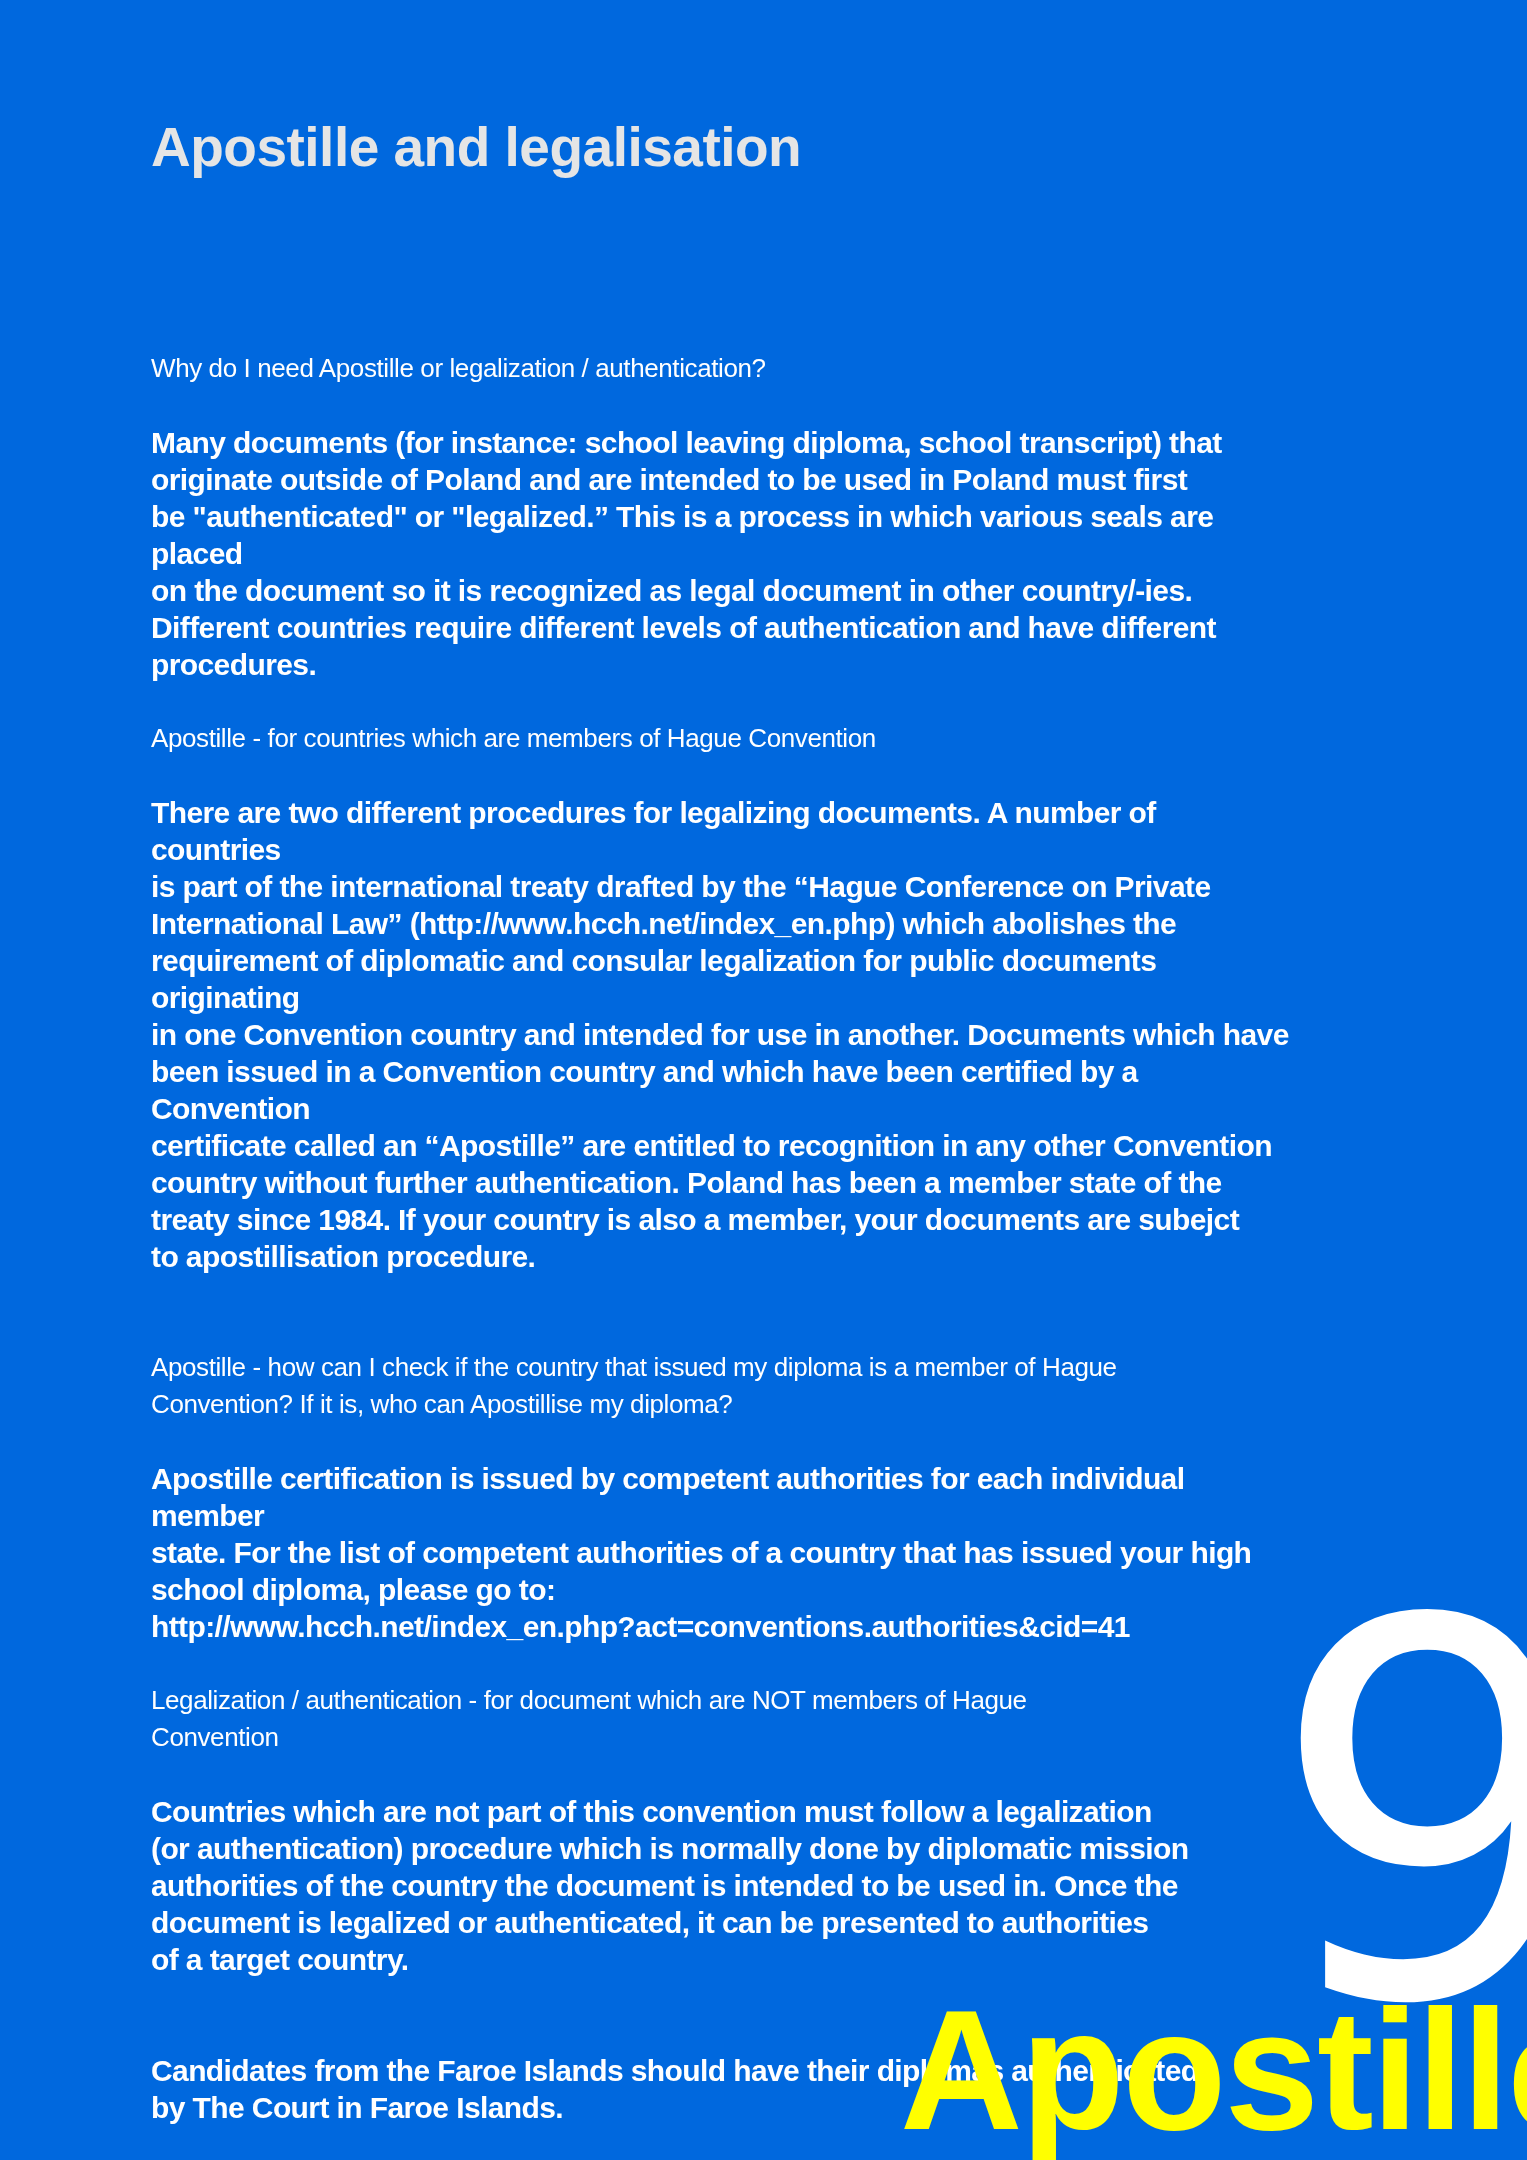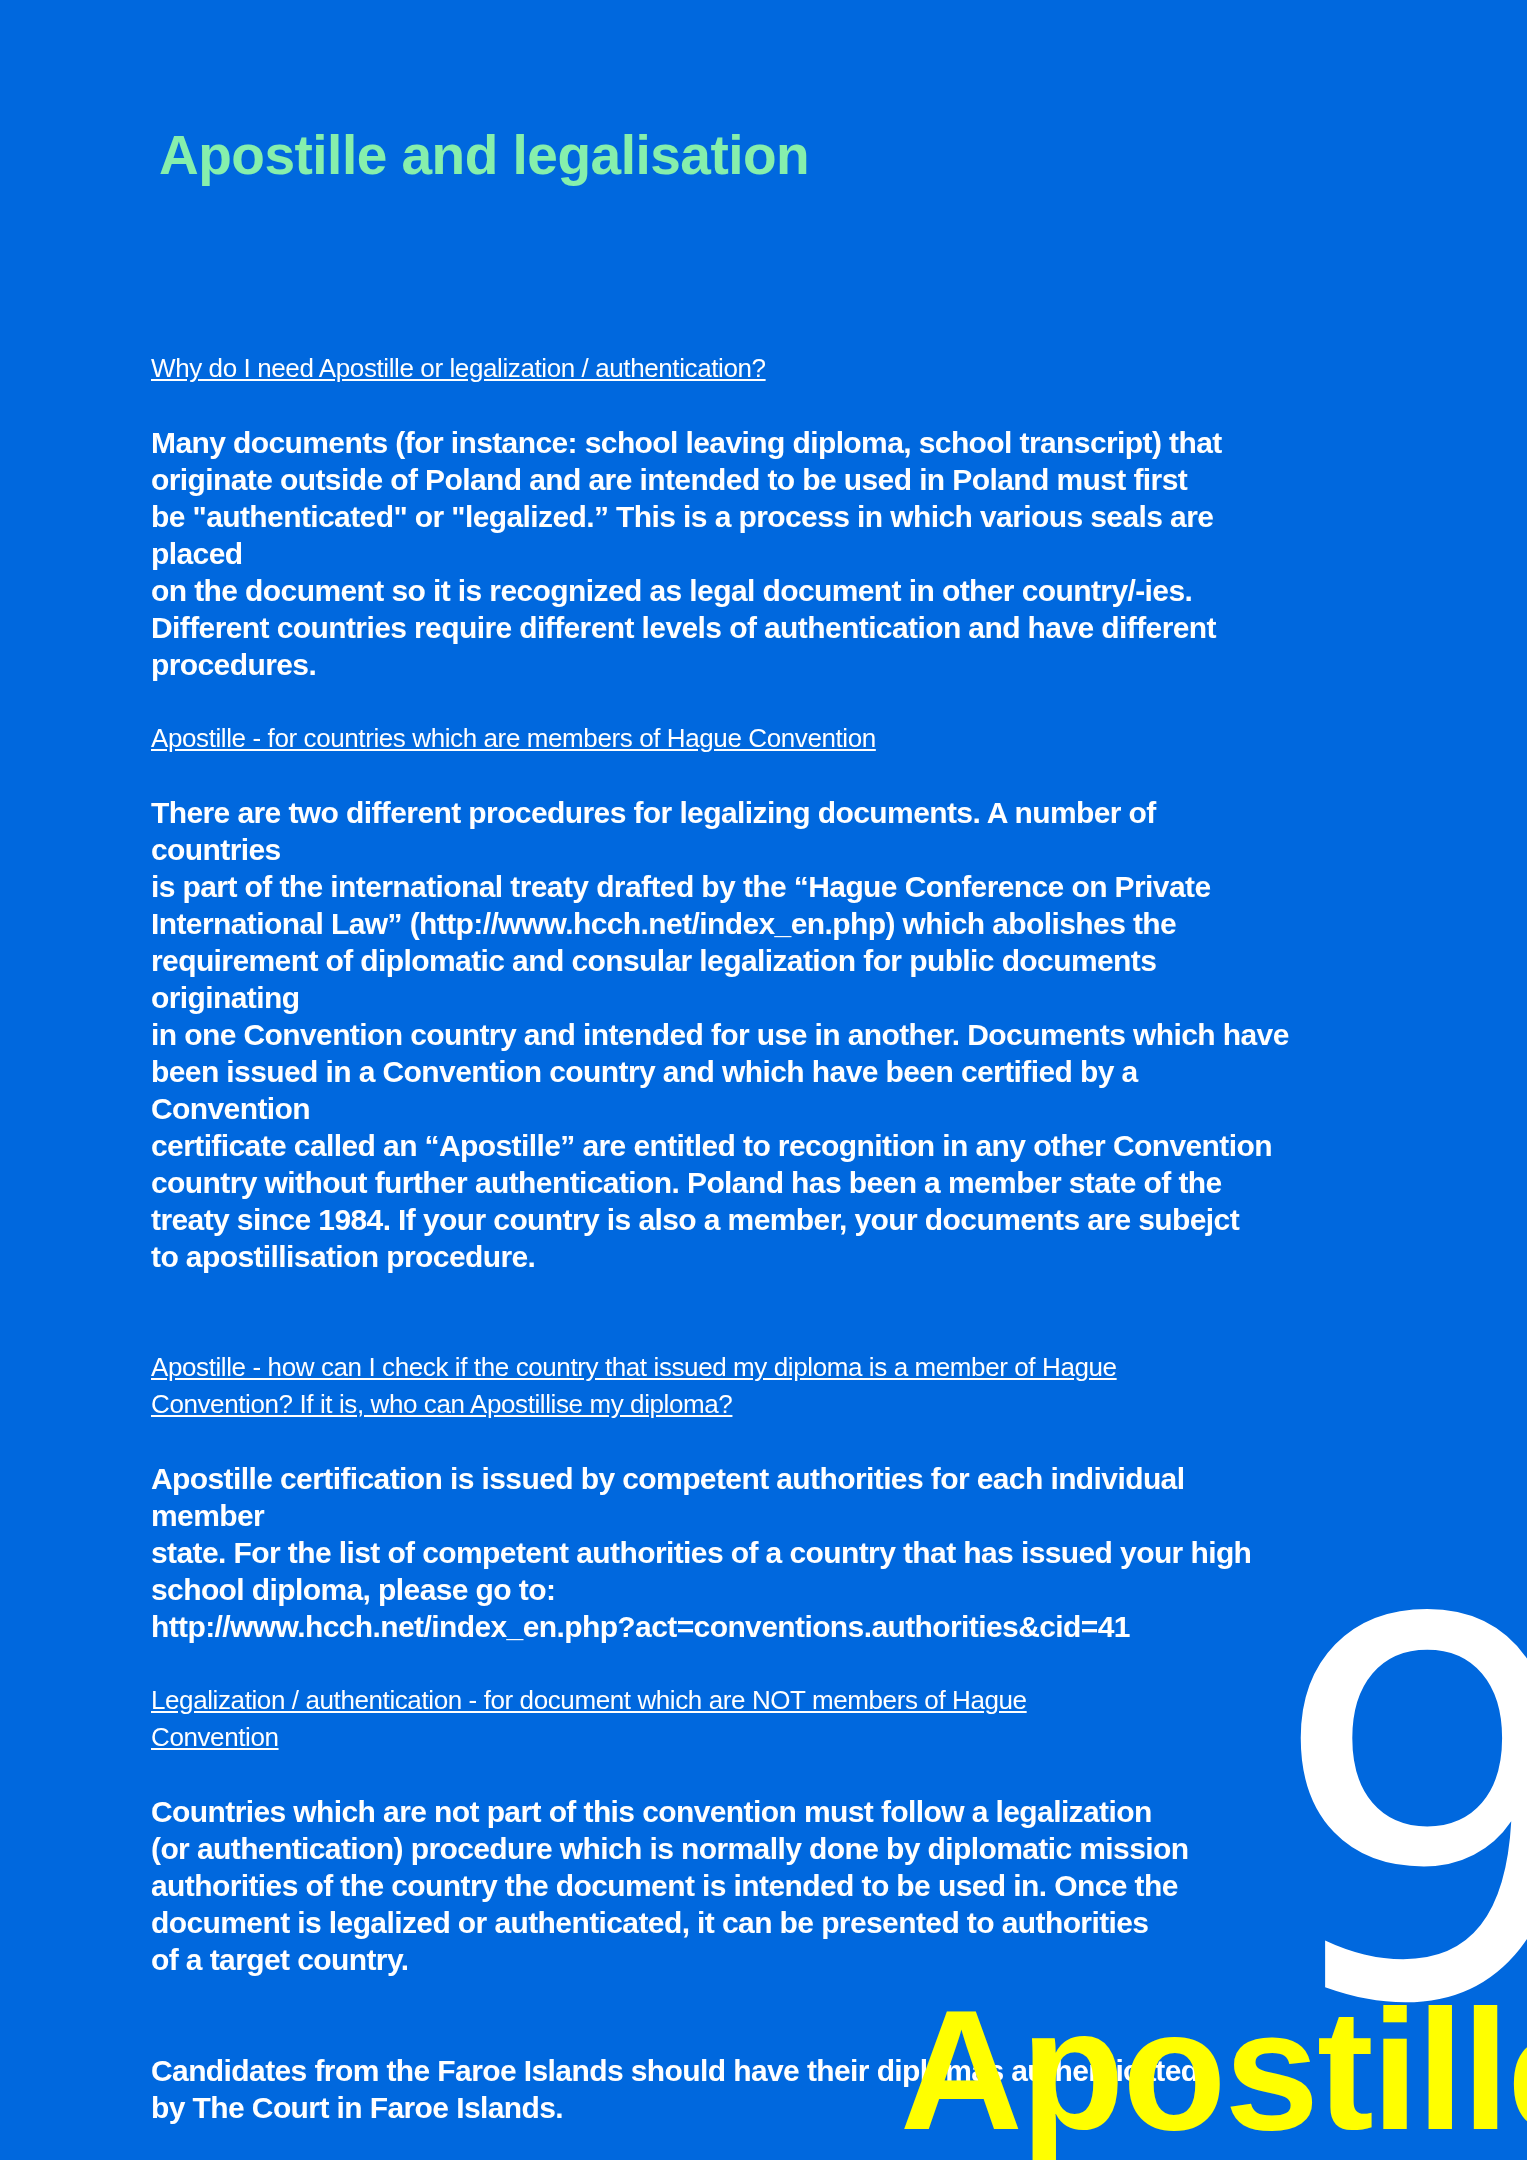--- a/index.html
+++ b/index.html
@@ -12,41 +12,40 @@
       background: #0068de;
       position: relative;
       overflow: hidden;
       font-family: "Liberation Sans", "DejaVu Sans", sans-serif;
       color: #ffffff;
     }
     .page-title {
       position: absolute;
       left: 151px;
       top: 112px;
-      margin: 8px;
+      margin: 0;
       font-size: 55px;
       font-weight: bold;
-      color: #86efac;
+      color: #e5e5e5;
       letter-spacing: -0.5px;
       line-height: 70px;
     }
     .content {
       position: absolute;
       left: 151px;
       top: 350px;
       width: 1140px;
     }
     .q {
       font-size: 26px;
       font-weight: normal;
       line-height: 37px;
       margin: 0;
       letter-spacing: -0.4px;
       white-space: pre-line;
-      text-decoration: underline;
     }
     .a {
       font-size: 30px;
       font-weight: bold;
       line-height: 37px;
       margin: 0;
       letter-spacing: -0.6px;
       white-space: pre-line;
     }
     .gap { height: 37px; }

